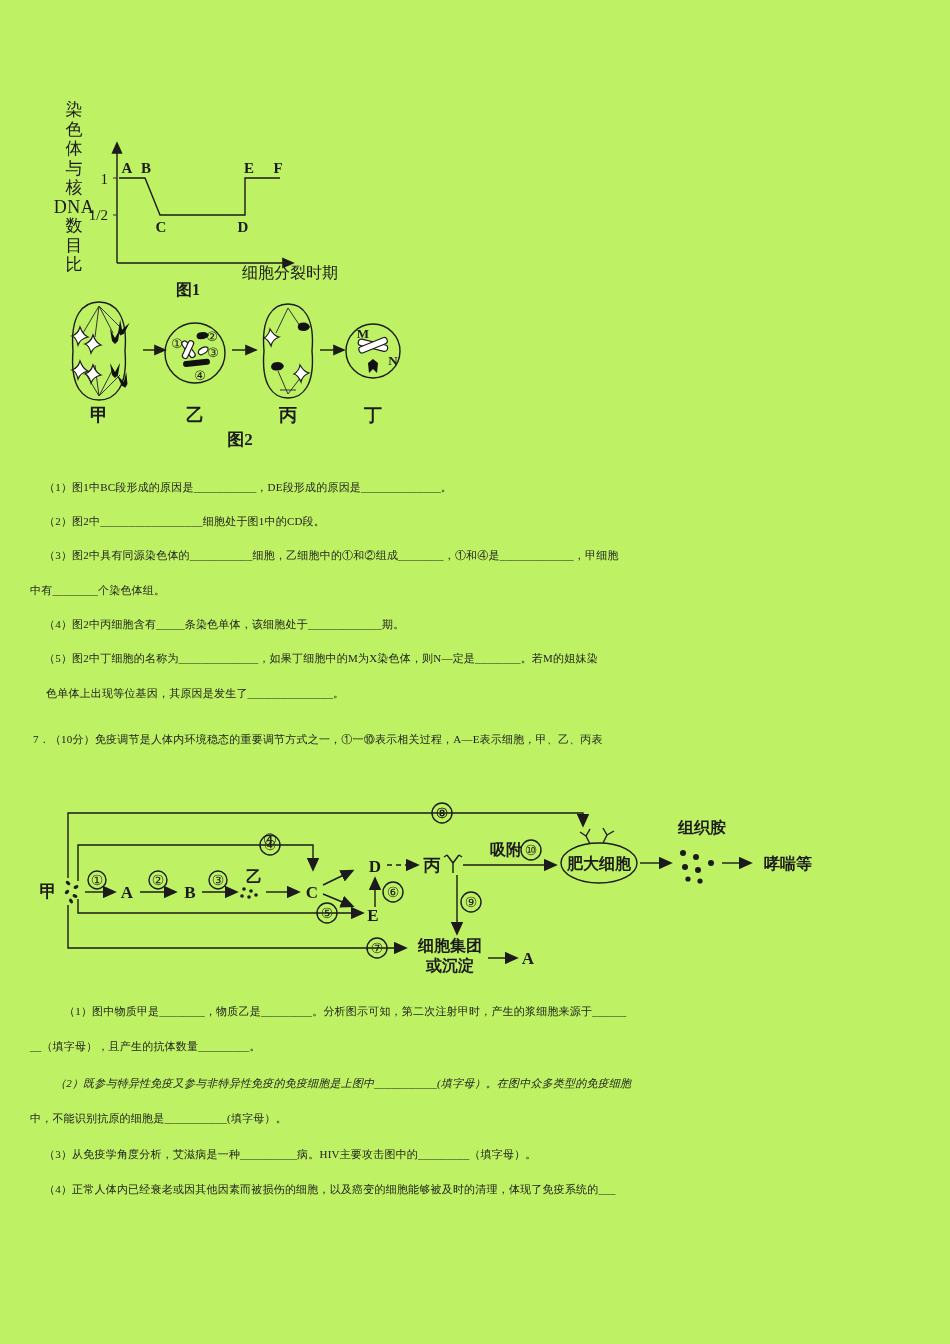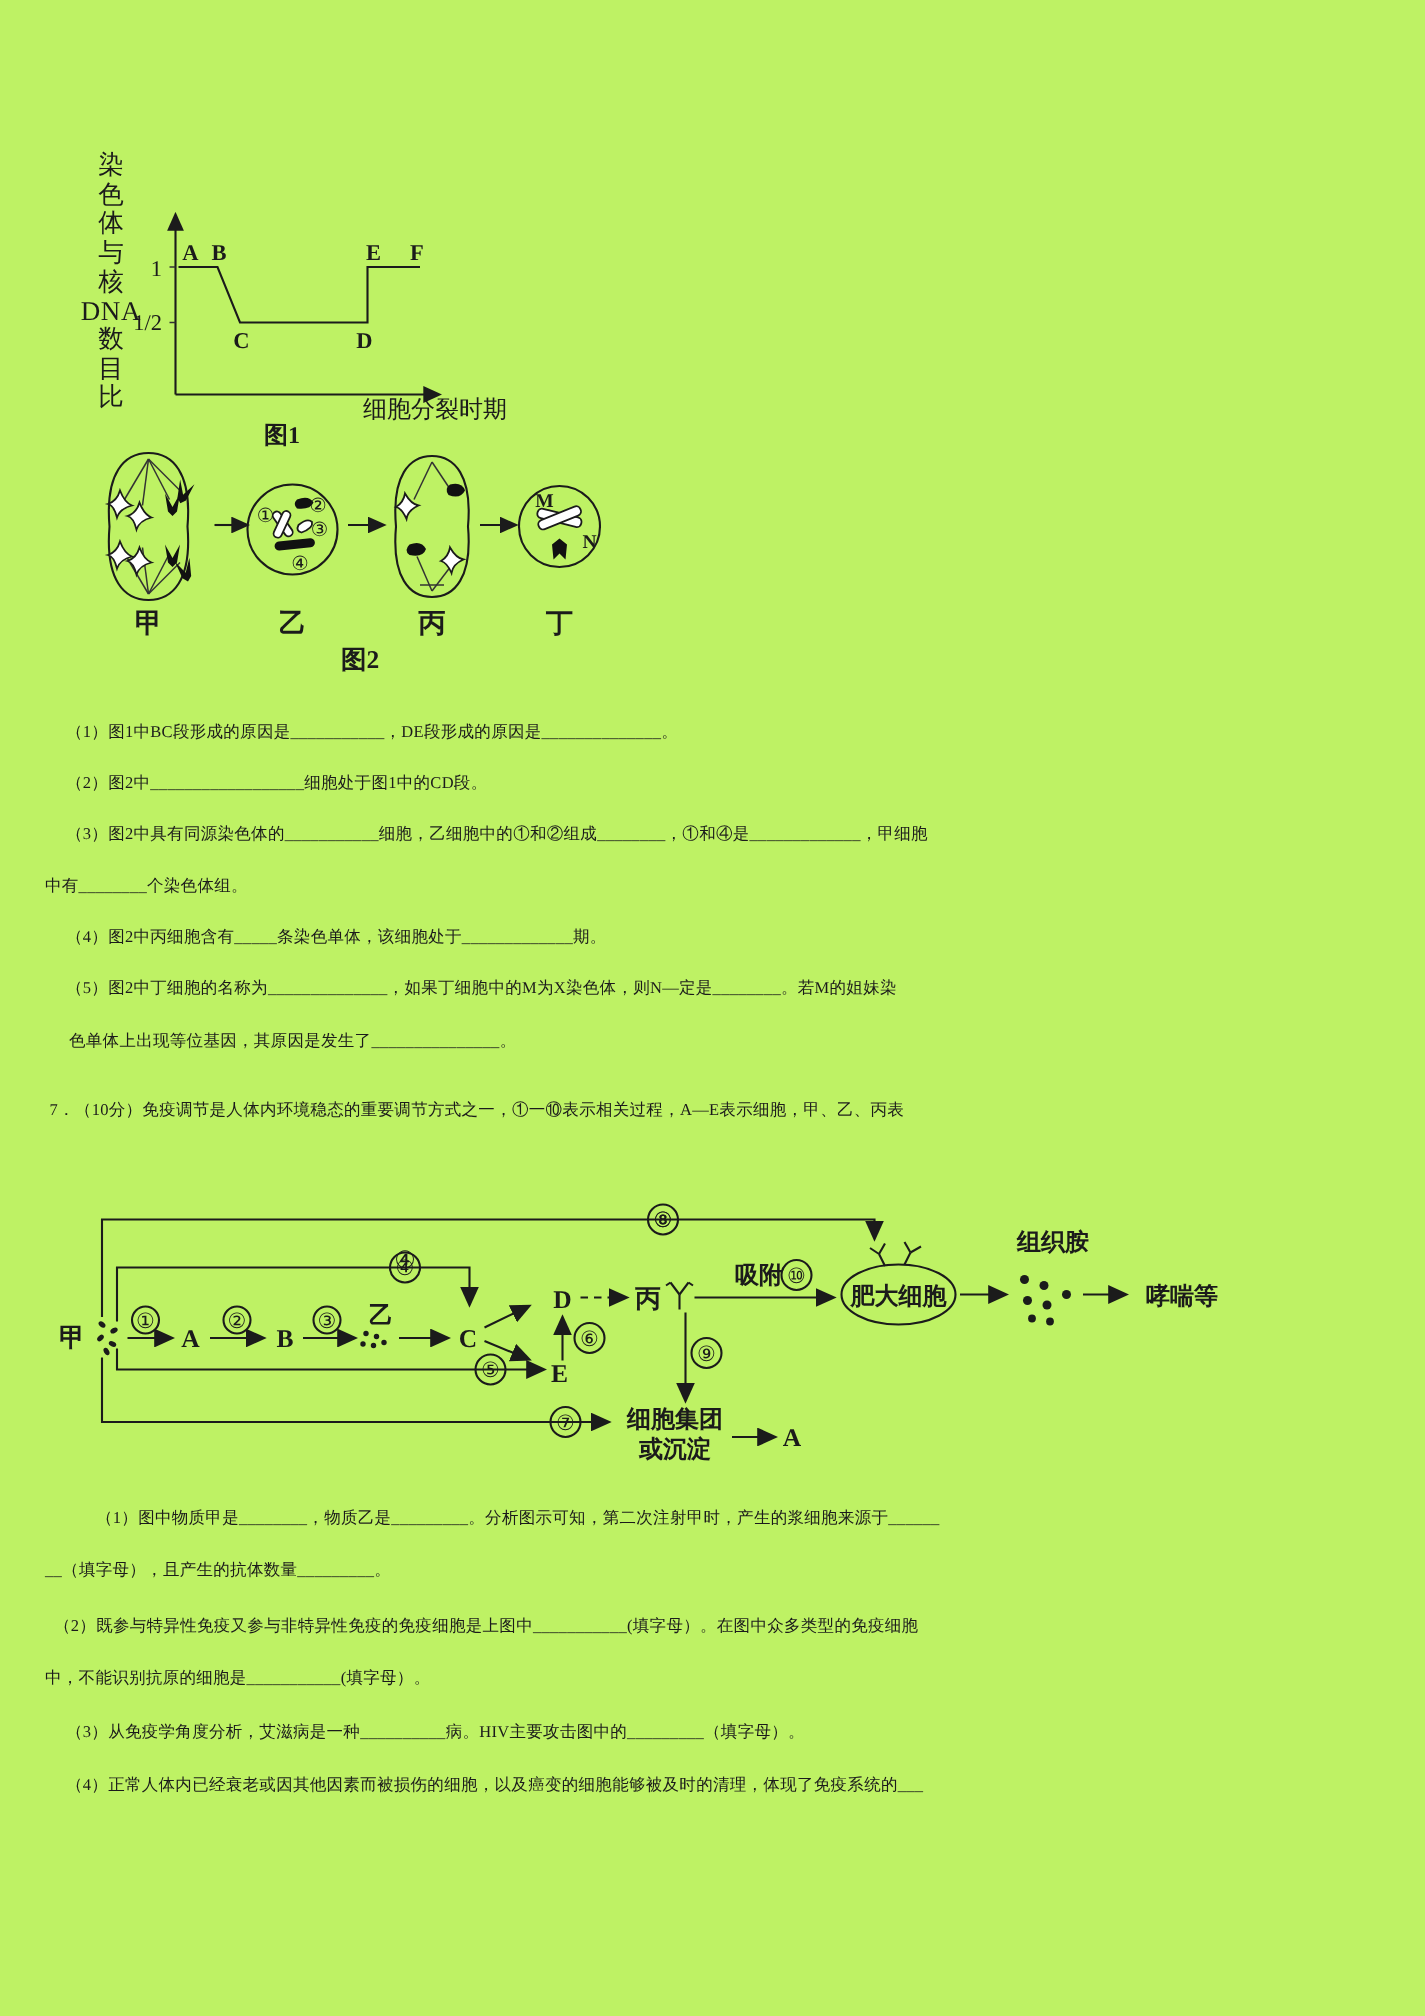--- a/index.html
+++ b/index.html
@@ -285,18 +285,18 @@
     <circle cx="441" cy="107" r="10" fill="#fff" class="stroke"></circle>
     <text x="441" y="112" font-size="14" text-anchor="middle">⑨</text>
     <text x="420" y="156" font-size="16" font-weight="bold" text-anchor="middle">细胞集团</text>
     <text x="420" y="176" font-size="16" font-weight="bold" text-anchor="middle">或沉淀</text>
     <line x1="458" y1="163" x2="486" y2="163" class="stroke" marker-end="url(#ah3)"></line>
     <text x="498" y="169" font-size="17" font-weight="bold" text-anchor="middle">A</text>
   </svg>
 
   <div class="tl" style="left:44px; top:1004px;margin-left:20px;">（1）图中物质甲是________，物质乙是_________。分析图示可知，第二次注射甲时，产生的浆细胞来源于______</div>
   <div class="tl" style="left:30px; top:1039px;">__（填字母），且产生的抗体数量_________。</div>
-  <div class="tl" style="left:36px; top:1076px;">（2）既参与特异性免疫又参与非特异性免疫的免疫细胞是上图中___________(填字母）。在图中众多类型的免疫细胞</div>
+  <div class="tl" style="left:55px; top:1076px;font-style:italic;">（2）既参与特异性免疫又参与非特异性免疫的免疫细胞是上图中___________(填字母）。在图中众多类型的免疫细胞</div>
   <div class="tl" style="left:30px; top:1111px;">中，不能识别抗原的细胞是___________(填字母）。</div>
   <div class="tl" style="left:44px; top:1147px;">（3）从免疫学角度分析，艾滋病是一种__________病。HIV主要攻击图中的_________（填字母）。</div>
   <div class="tl" style="left:44px; top:1182px;">（4）正常人体内已经衰老或因其他因素而被损伤的细胞，以及癌变的细胞能够被及时的清理，体现了免疫系统的___</div>
 
 </div>
 
 </body></html>

